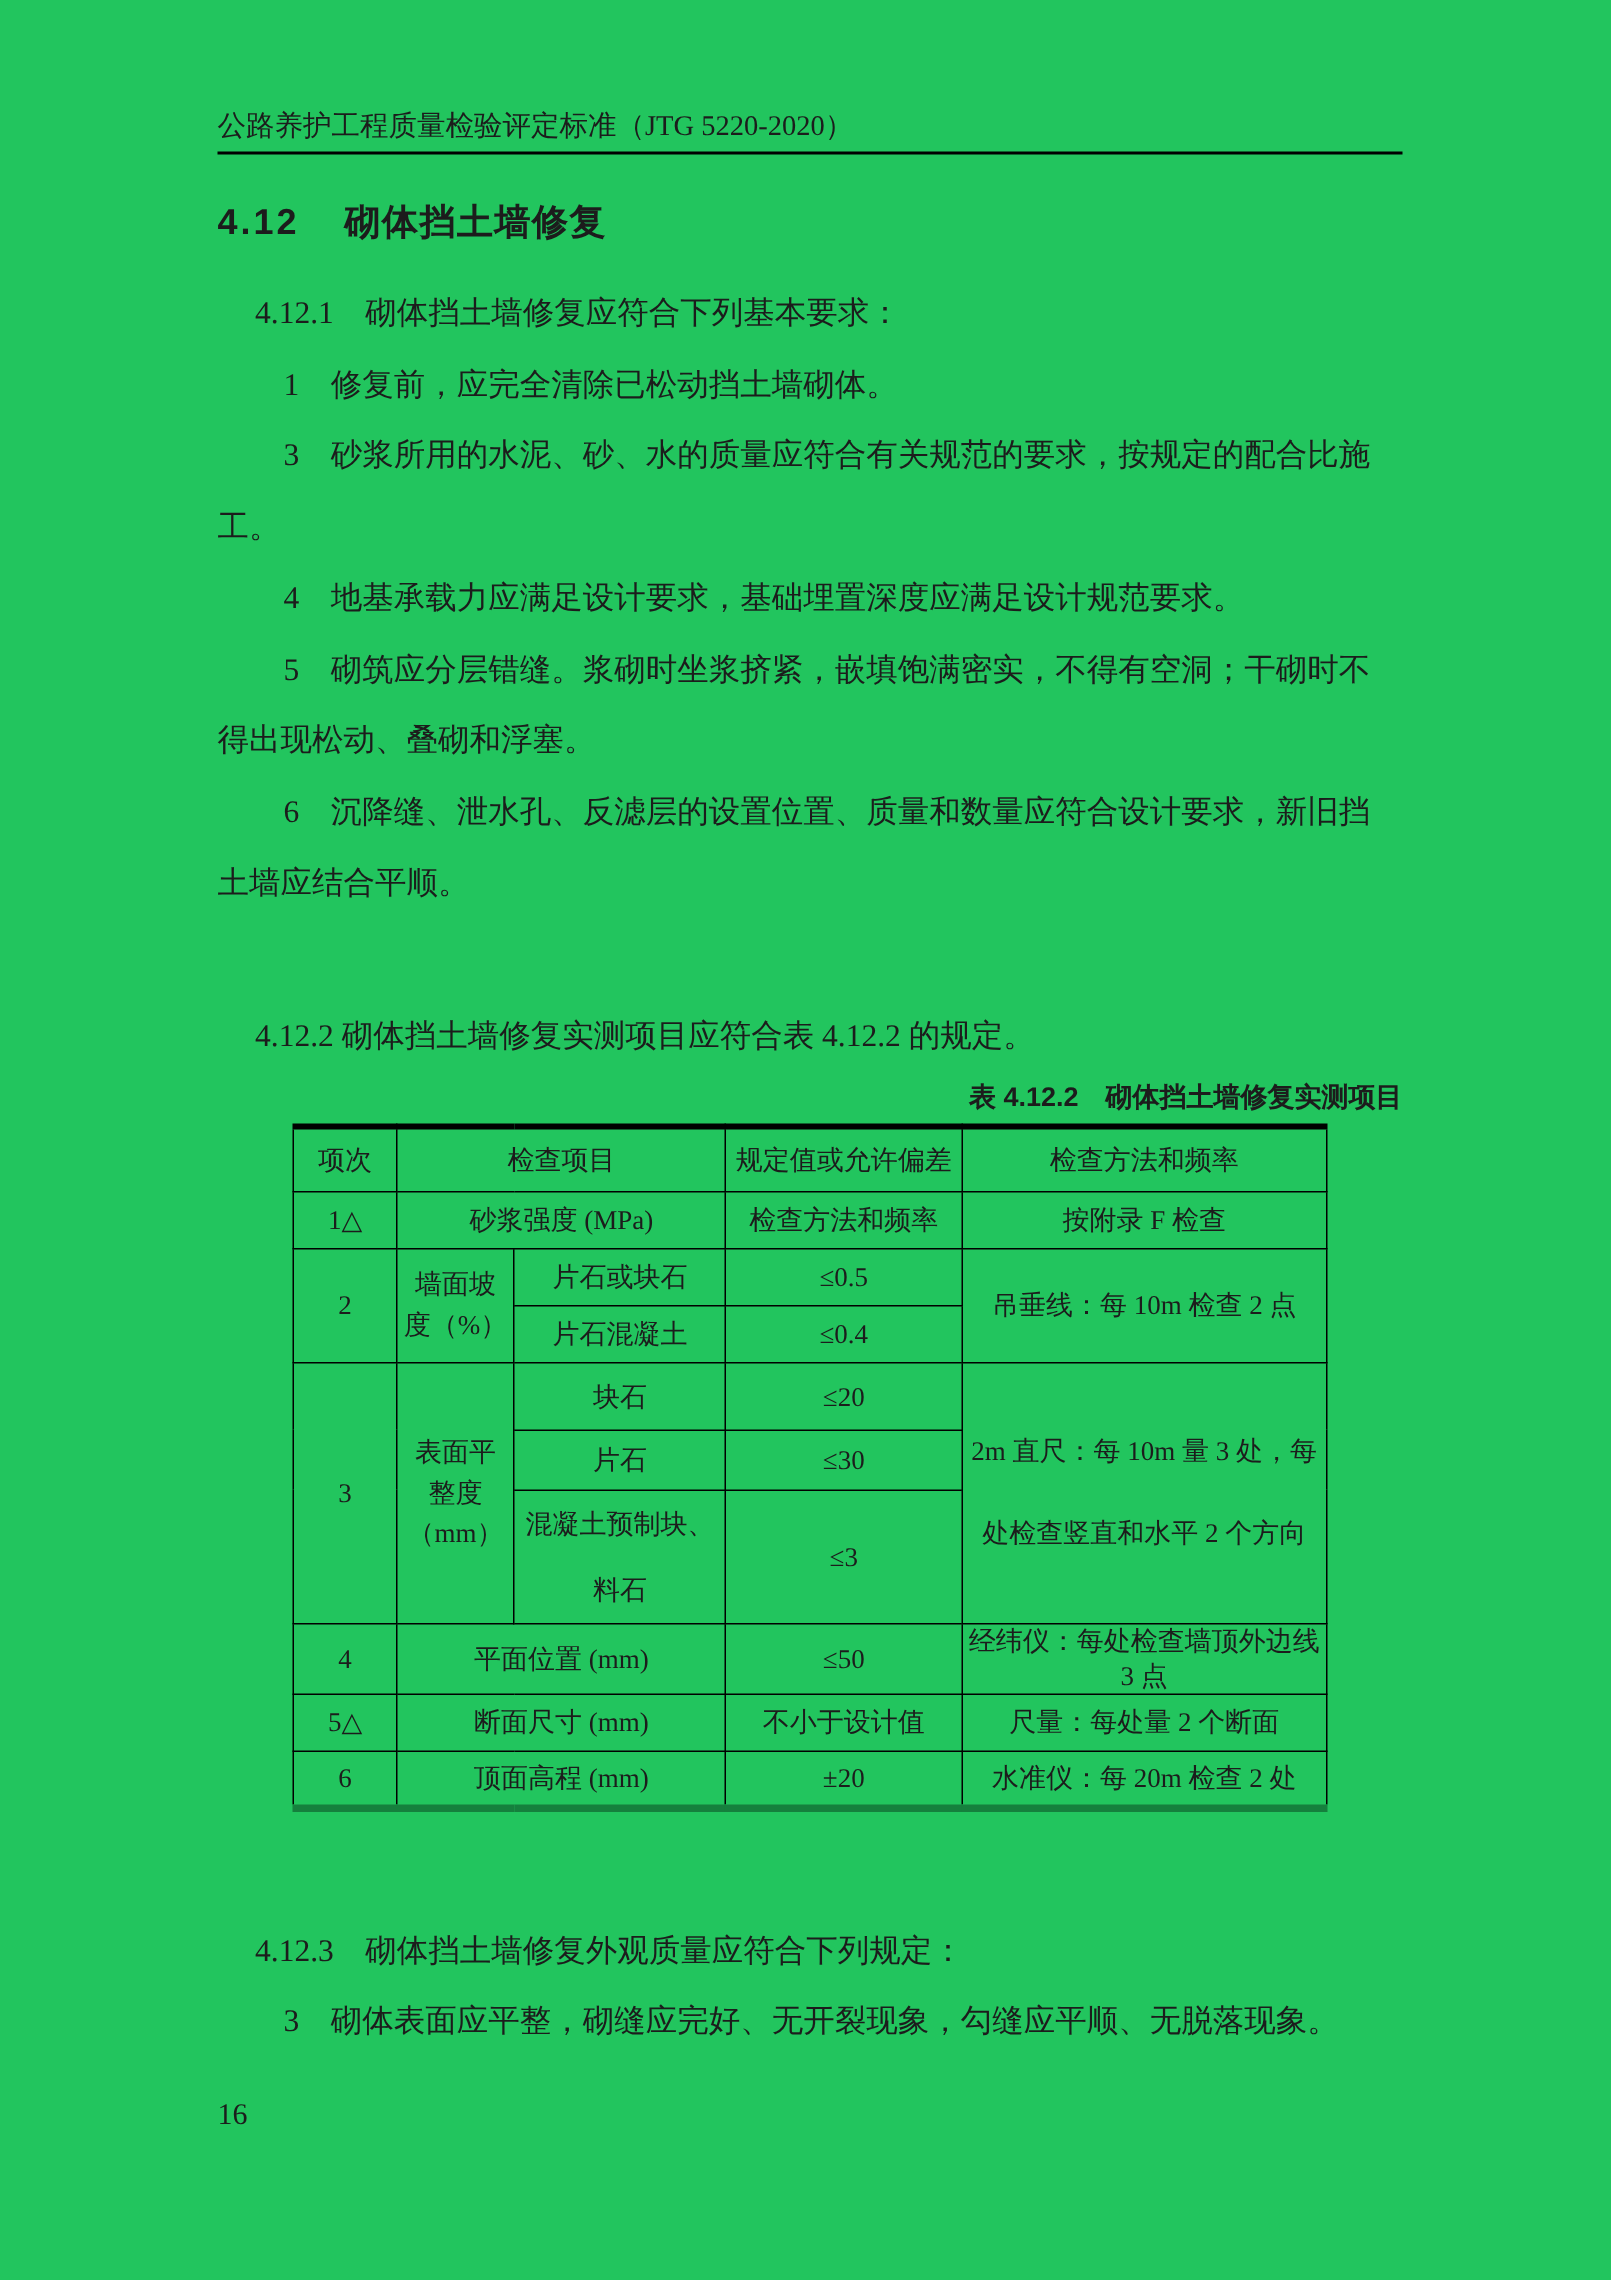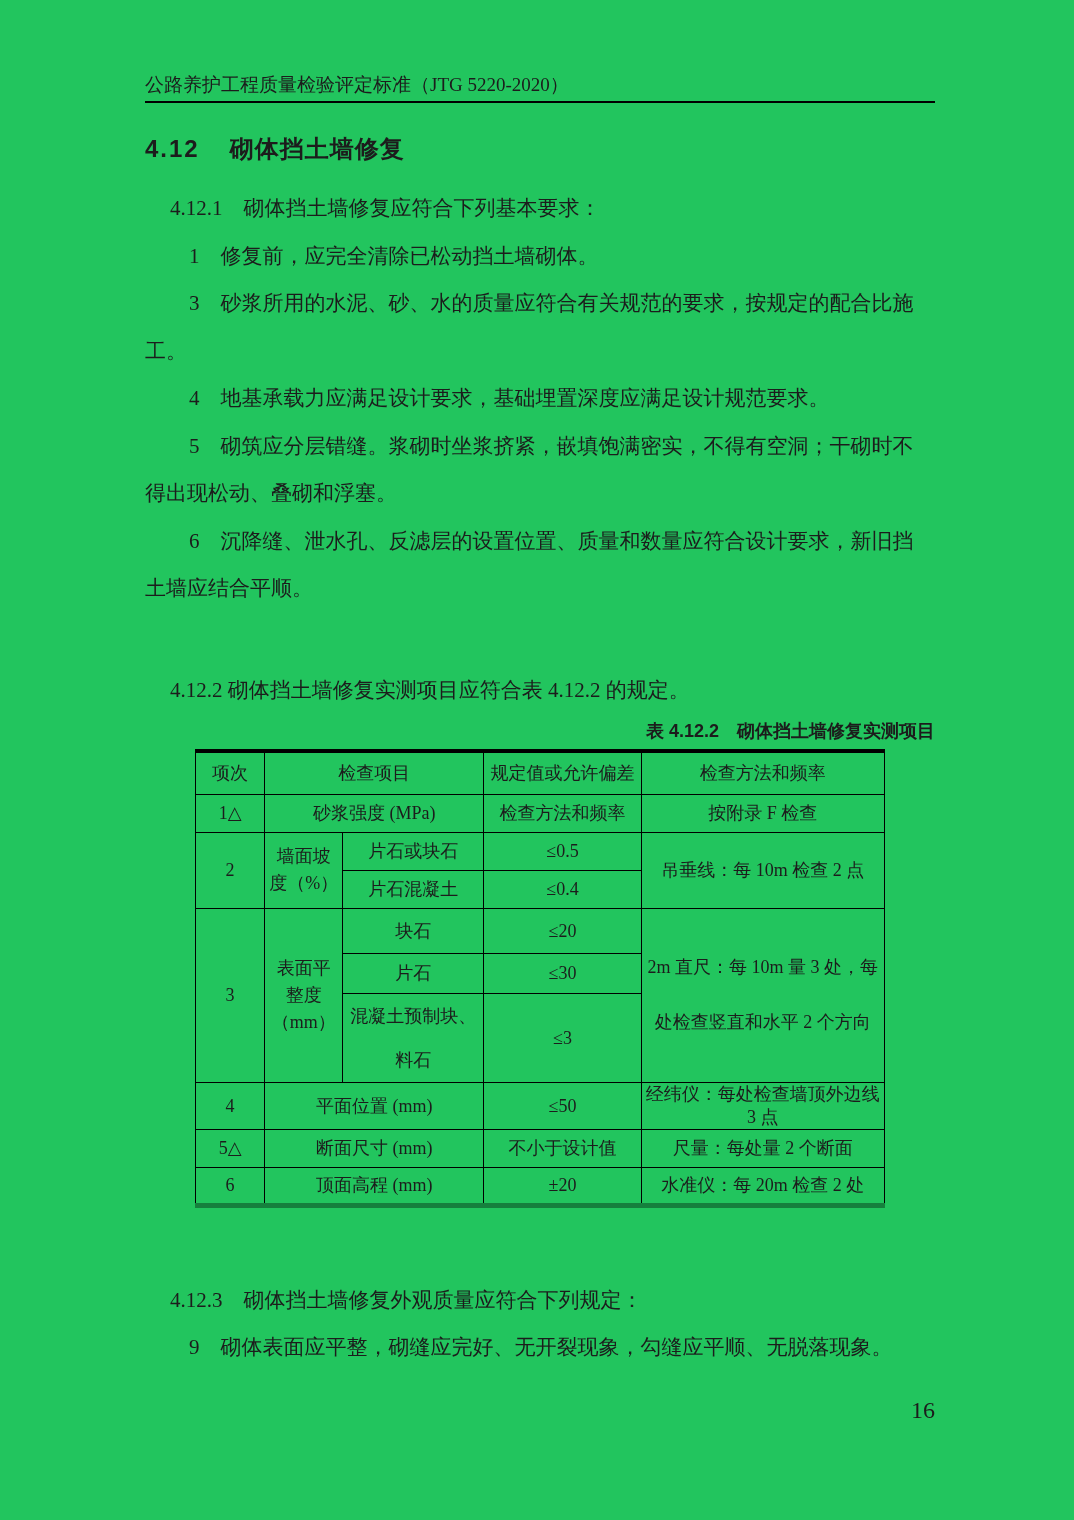--- a/index.html
+++ b/index.html
@@ -69,22 +69,22 @@
     white-space:pre-line;
     overflow:hidden;
   }
   td.group{line-height:27px;}
   td.item-left{text-align:left;padding-left:12px;line-height:44px;}
   td.method-air{line-height:55px;}
   td.method-tight{line-height:23px;}
   
   .page-number{
     margin-top:28px;
-    text-align:right;
-    font-size:24px;
+    text-align:left;
+    font-size:20px;
     line-height:20px;
   }
 </style>
 </head>
 <body>
 
 <div class="page">
   <div class="content">
 
     <div class="running-header">
@@ -185,19 +185,19 @@
           <td>6</td>
           <td colspan="2">顶面高程  (mm)</td>
           <td>±20</td>
           <td>水准仪：每 20m 检查 2 处</td>
         </tr>
       </tbody>
     </table>
 
     <div class="body-text">
       <p class="para clause clause-4123">4.12.3　砌体挡土墙修复外观质量应符合下列规定：</p>
-      <p class="para item">9　砌体表面应平整，砌缝应完好、无开裂现象，勾缝应平顺、无脱落现象。</p>
+      <p class="para item">3　砌体表面应平整，砌缝应完好、无开裂现象，勾缝应平顺、无脱落现象。</p>
     </div>
 
     <div class="page-number">16</div>
 
   </div>
 </div>
 
 </body></html>

